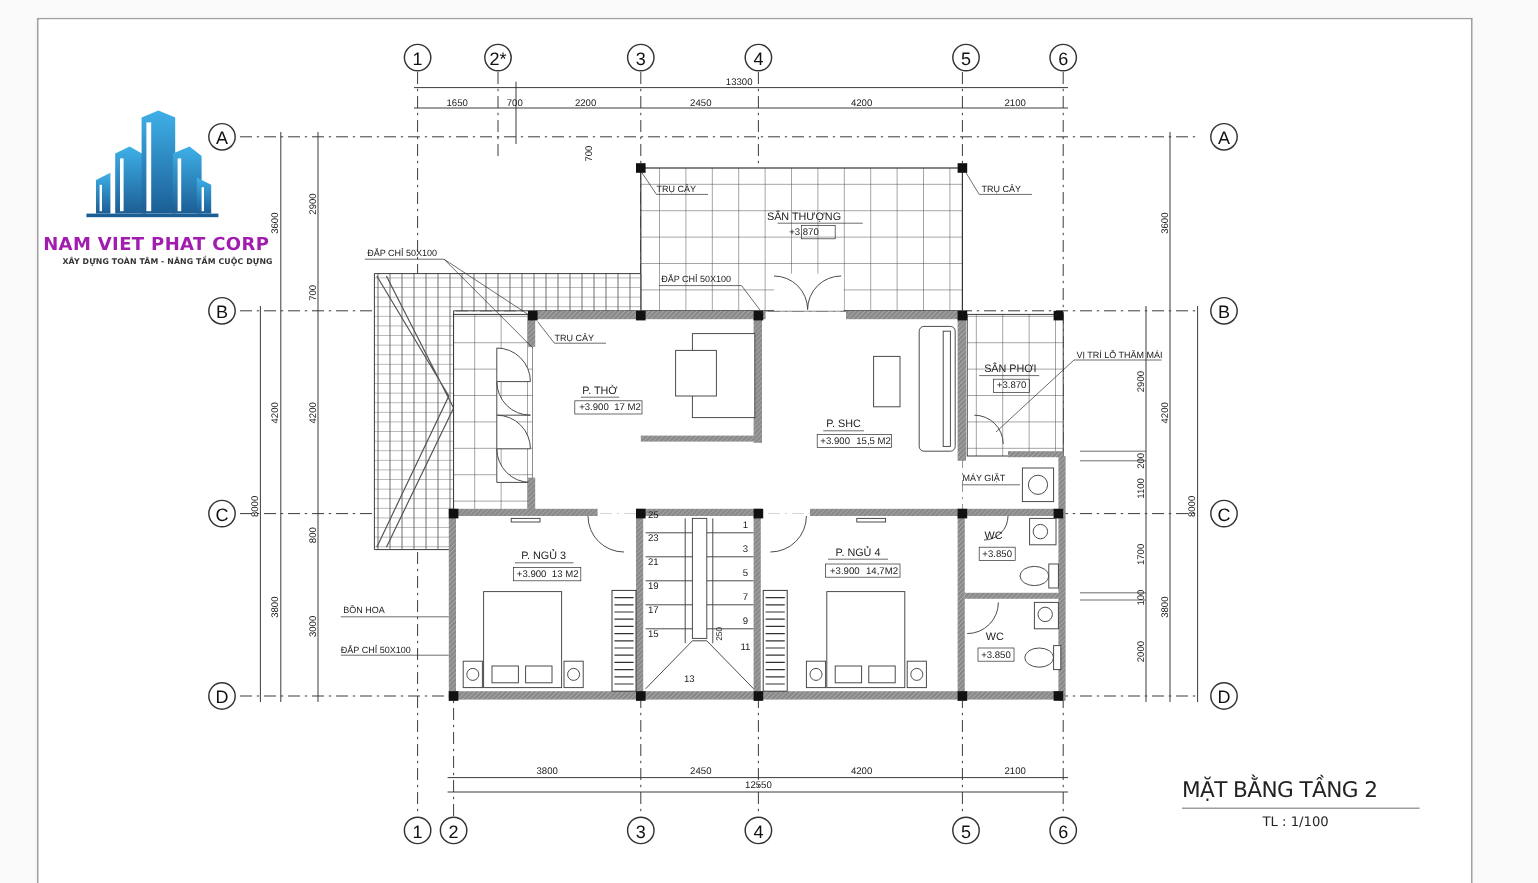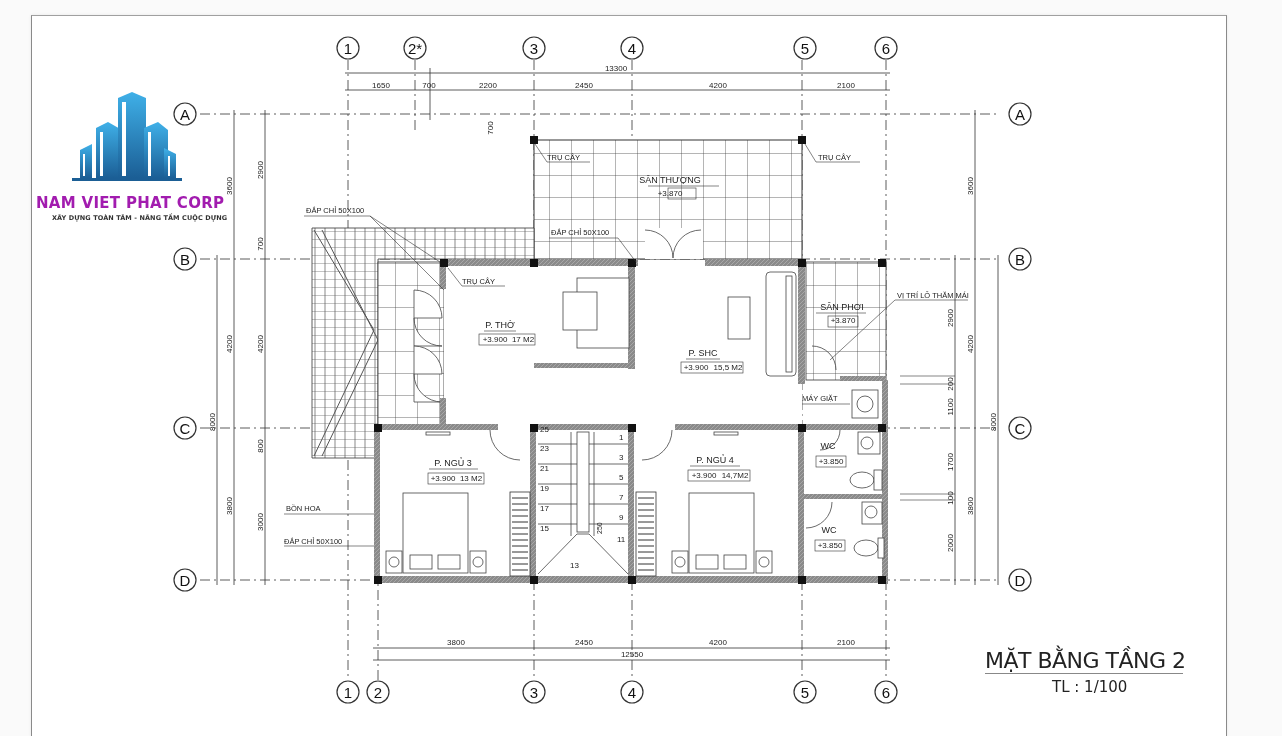--- a/index.html
+++ b/index.html
@@ -2,23 +2,23 @@
 <html><head>
 <meta charset="utf-8">
 <style>
   html,body{margin:0;padding:0;background:#fafafa;}
   body{width:1282px;height:736px;position:relative;overflow:hidden;font-family:"Liberation Sans",sans-serif;}
   .sheet{position:absolute;left:31px;top:15px;width:1194px;height:721px;background:#fff;border-left:1px solid #8a8a8a;border-top:1px solid #a0a0a0;border-right:1px solid #8a8a8a;box-shadow:0 0 3px rgba(0,0,0,0.08);}
   svg text{font-family:"Liberation Sans",sans-serif;}
   .logo{position:absolute;left:30px;top:80px;width:200px;height:150px;}
   .brand{position:absolute;left:36px;top:194px;font-family:"DejaVu Sans",sans-serif;font-weight:bold;font-size:15px;color:#a21caf;letter-spacing:0.3px;}
   .slogan{position:absolute;left:52px;top:214px;font-family:"DejaVu Sans",sans-serif;font-weight:bold;font-size:6.5px;color:#333;letter-spacing:0.1px;}
-  .title{position:absolute;left:985px;top:648px;font-family:"DejaVu Sans",sans-serif;font-size:22px;color:#222;letter-spacing:-0.5px;text-align:center;}
+  .title{position:absolute;left:985px;top:648px;font-family:"DejaVu Sans",sans-serif;font-size:18px;color:#222;letter-spacing:-0.5px;text-align:center;}
   .title-line{position:absolute;left:985px;top:673px;width:198px;height:1px;background:#888;}
-  .scale{position:absolute;left:1052px;top:678px;font-family:"DejaVu Sans",sans-serif;font-size:15px;color:#222;}
+  .scale{position:absolute;left:1052px;top:678px;font-family:"DejaVu Sans",sans-serif;font-size:11px;color:#222;}
 </style>
 </head>
 <body>
 
 <div class="sheet"></div>
 
 <svg class="logo" viewBox="0 0 200 150">
   <defs>
     <linearGradient id="lg" x1="0" y1="0" x2="0" y2="1">
       <stop offset="0" stop-color="#3fb0e8"></stop>

